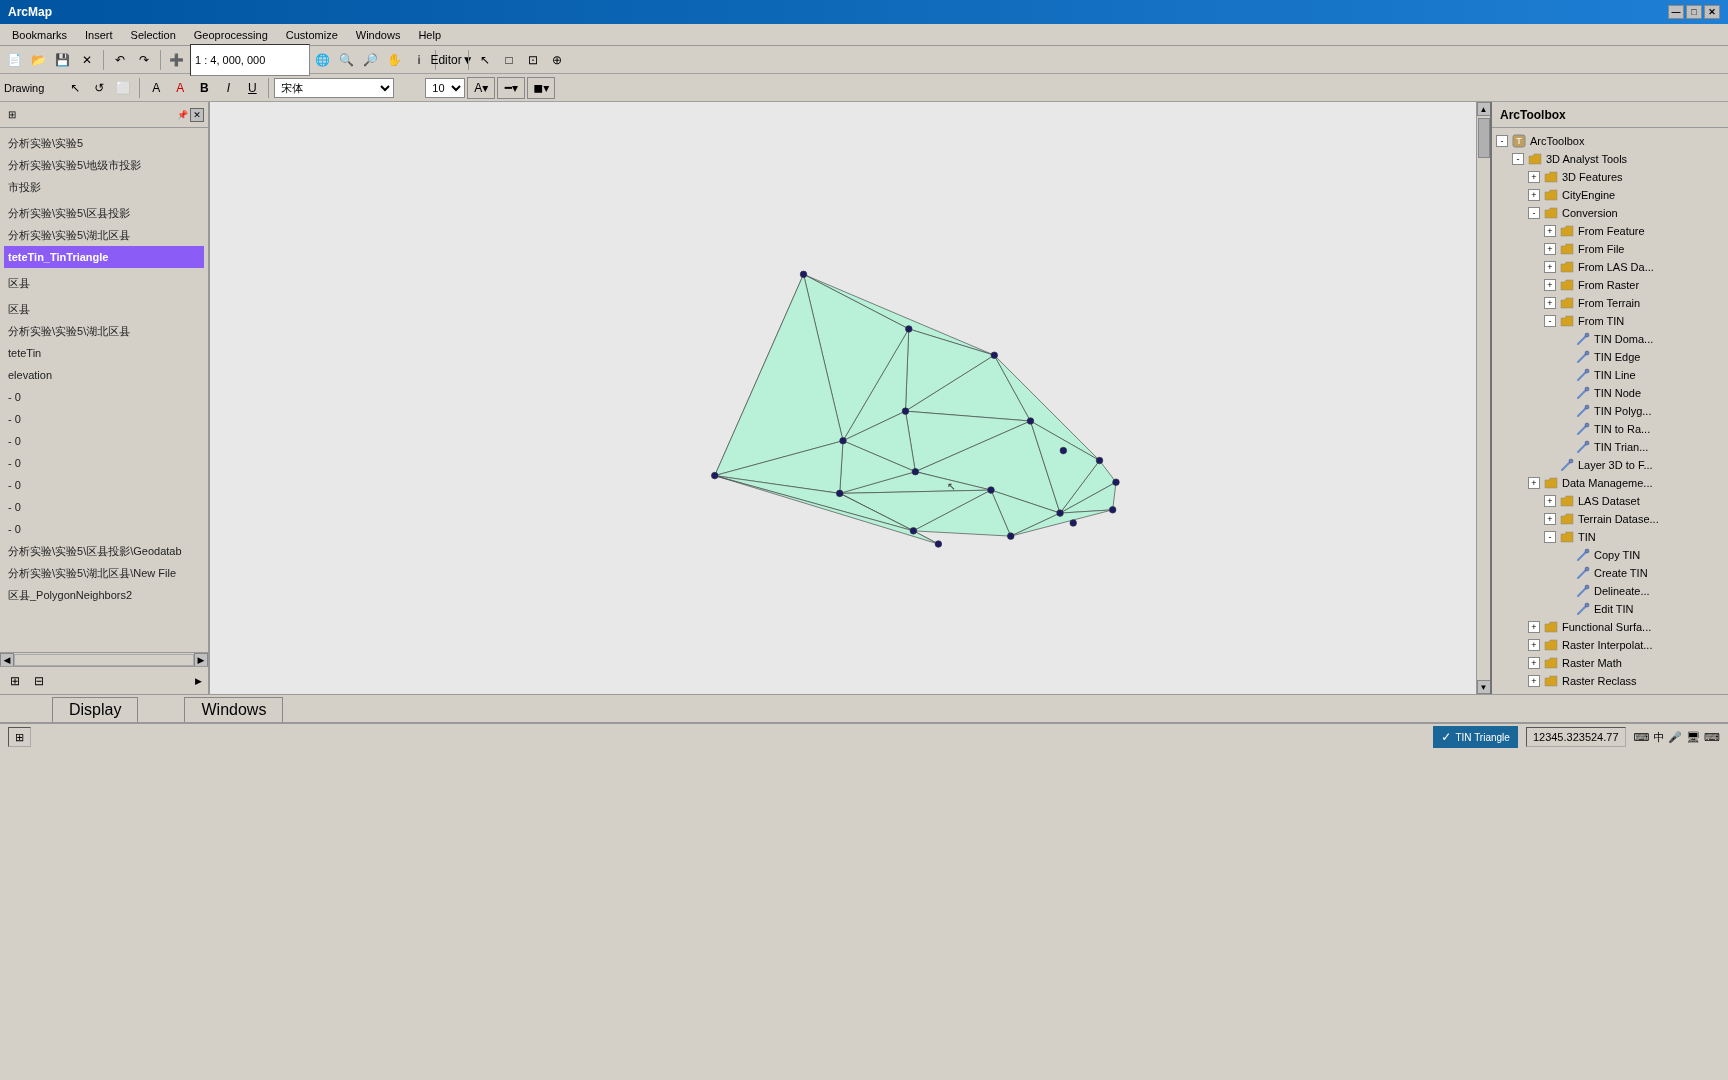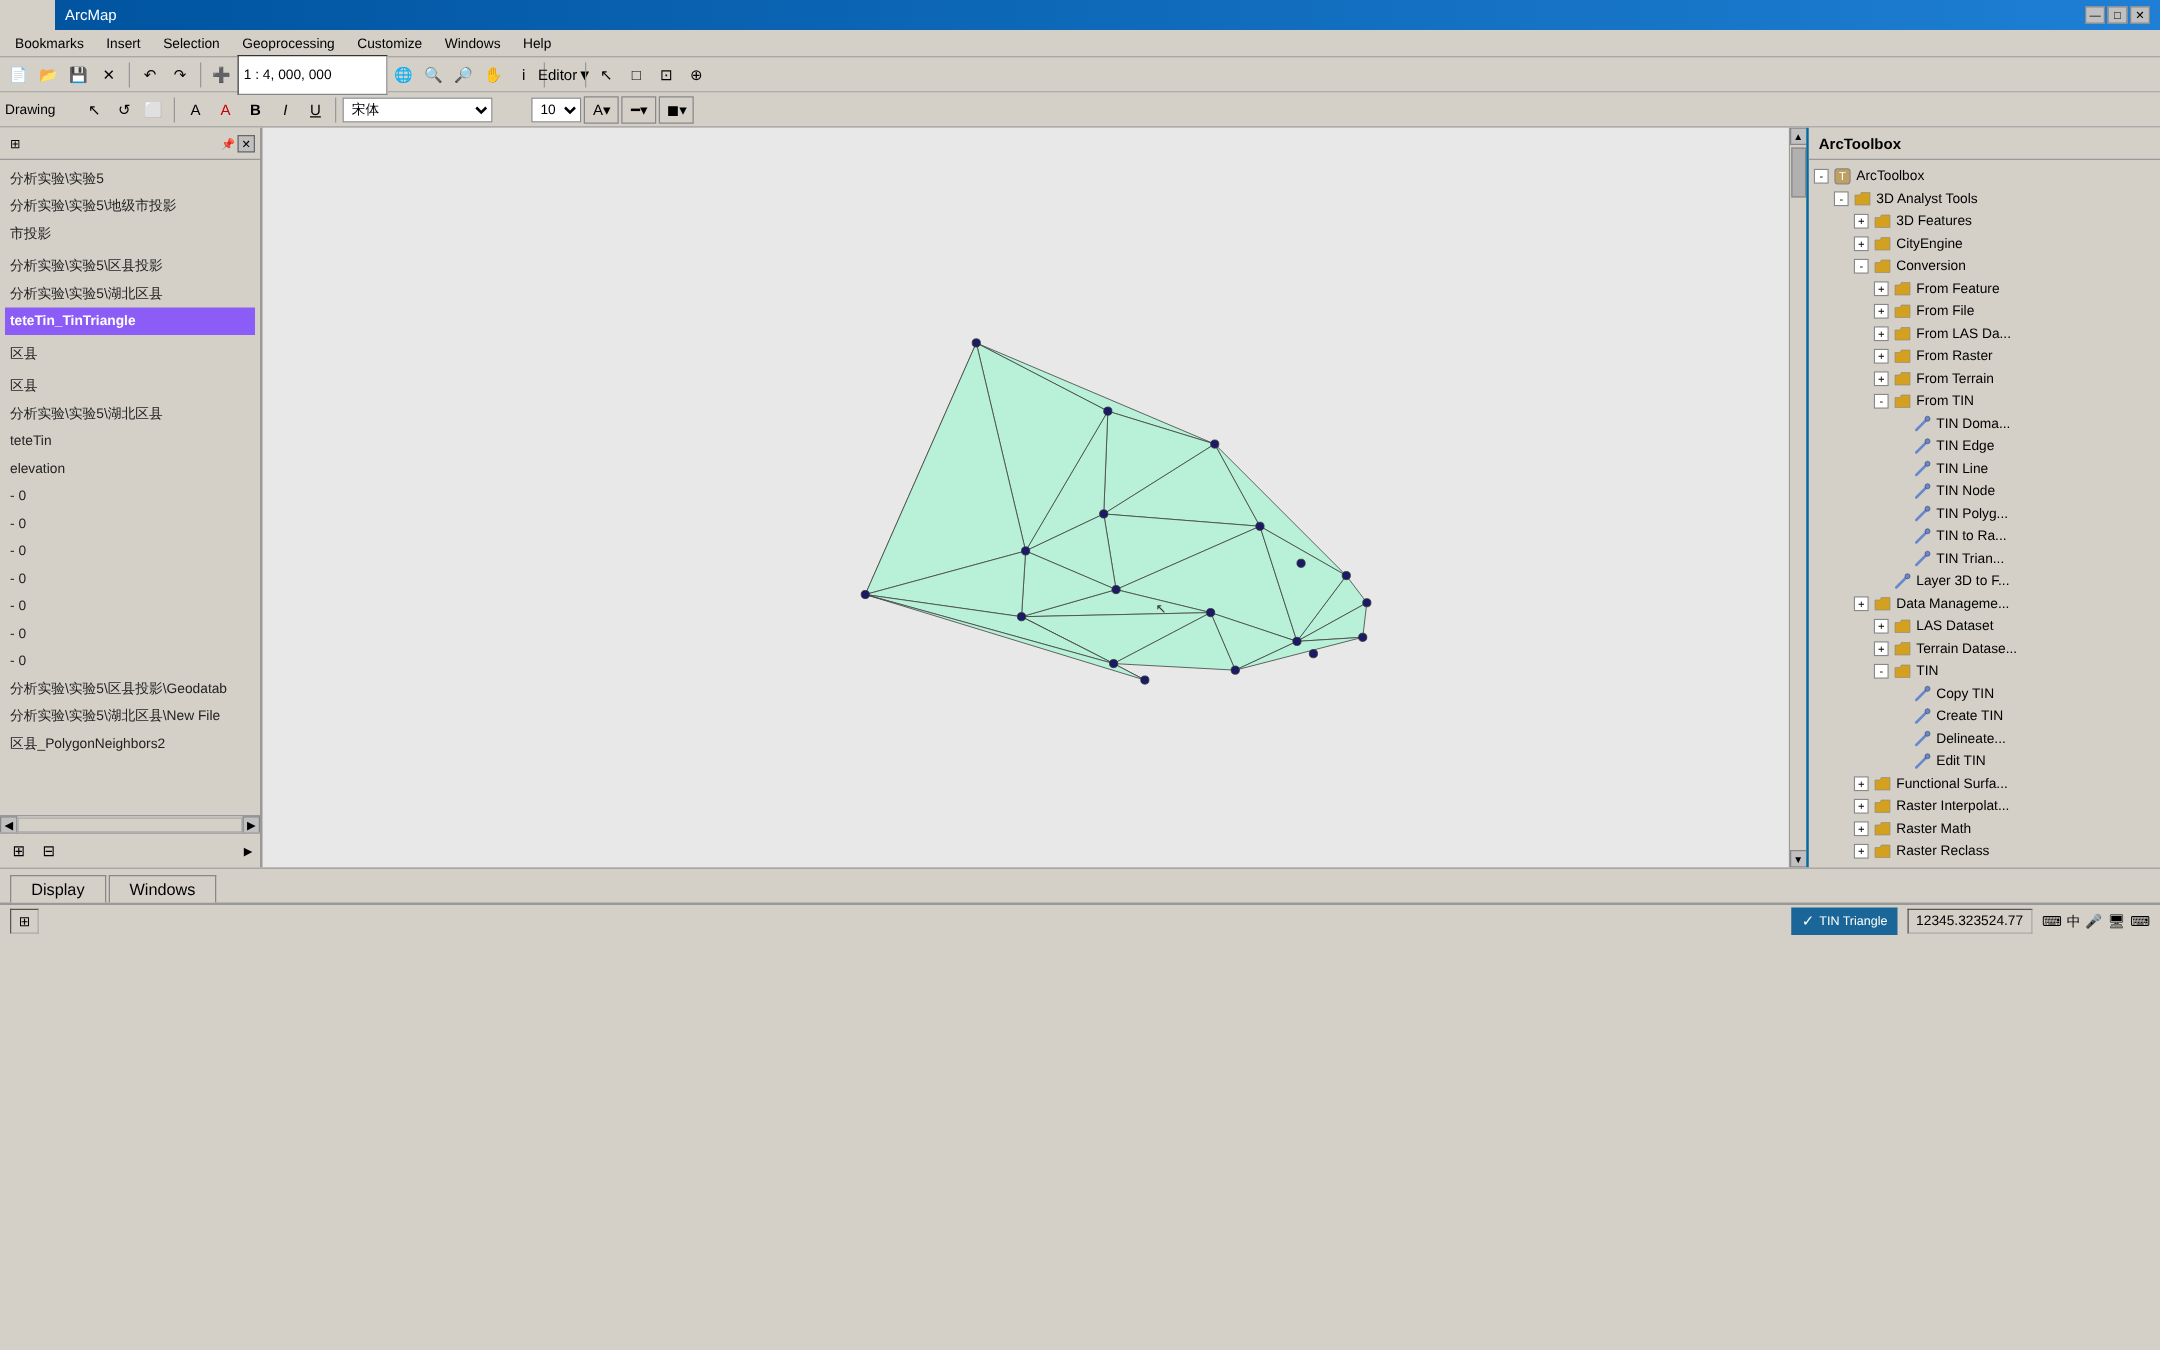--- a/index.html
+++ b/index.html
@@ -7,22 +7,21 @@
 
     
     #titlebar {
       background: linear-gradient(to right, #0054a0, #1e7fd4);
       color: white;
       height: 24px;
       display: flex;
       align-items: center;
       padding: 12px 8px;
       font-size: 12px;
-      font-weight: normal;
-      margin-left: 44px;
+      font-weight: bold;
     }
     #titlebar .title { flex: 1; }
     #titlebar .controls { display: flex; gap: 2px; }
     #titlebar .ctrl-btn {
       width: 16px; height: 14px;
       background: #c0c0c0;
       border: 1px solid #888;
       font-size: 9px;
       display: flex; align-items: center; justify-content: center;
       cursor: pointer;
@@ -150,23 +149,23 @@
     
     #map-area {
       flex: 1;
       background: #e8e8e8;
       position: relative;
       overflow: hidden;
     }
 
     
     #right-panel {
-      width: 283px;
-      background: #d4d0c8;
-      border-left: 2px solid #0369a1;
+      width: 238px;
+      background: #d4d0c8;
+      border-left: 2px solid #737373;
       display: flex;
       flex-direction: column;
       overflow: hidden;
     }
     #right-panel-header {
       background: #d4d0c8;
       height: 26px;
       display: flex;
       align-items: center;
       padding: 0 8px;
@@ -238,21 +237,22 @@
       padding: 0 8px;
       border-top: 1px solid #999;
       gap: 2px;
     }
     .bottom-tab {
       padding: 3px 16px;
       background: #d4d0c8;
       border: 1px solid #888;
       border-bottom: none;
       cursor: pointer;
-      font-size: 13px;
+      font-size: 16px;
+      margin-left: 44px;
     }
 
     
     #left-panel-scroll {
       height: 14px;
       background: #d4d0c8;
       border-top: 1px solid #999;
       display: flex;
       align-items: center;
     }

